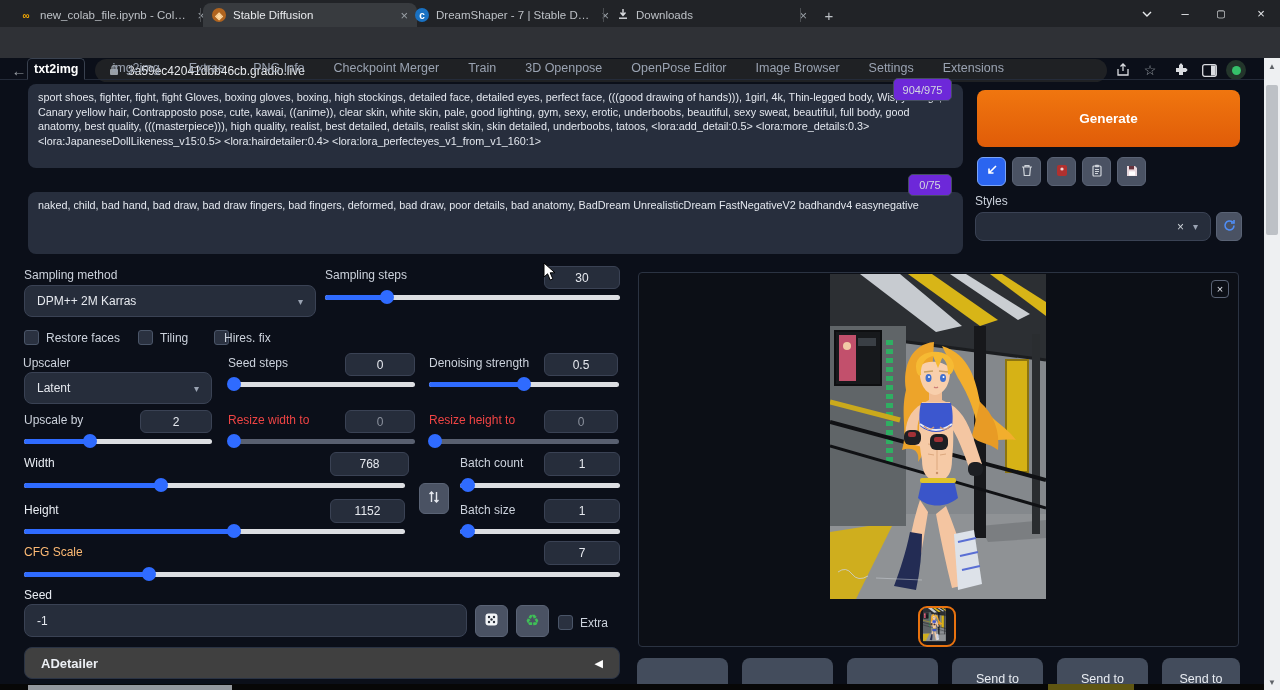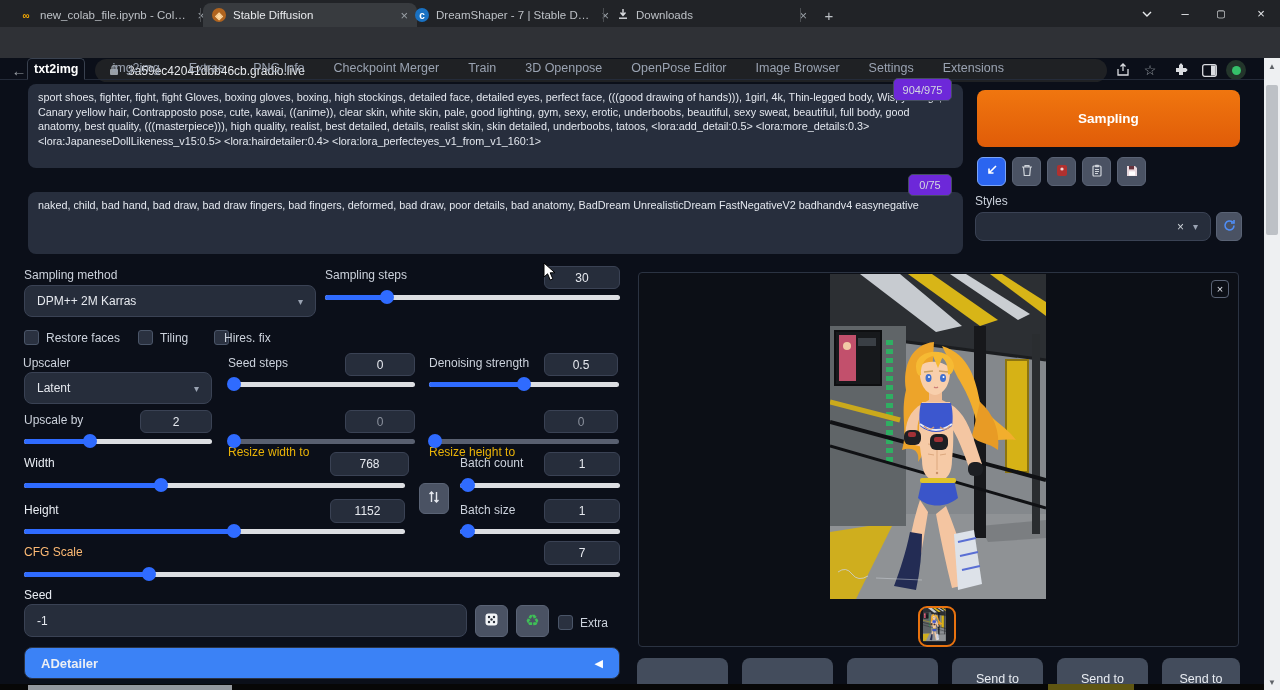--- a/index.html
+++ b/index.html
@@ -26,39 +26,39 @@
            border-bottom:1px solid #242b39;box-sizing:content-box;}
   .ntab{color:#9aa3b2;font-size:12.5px;line-height:21px;padding:0 2px;white-space:nowrap;}
   .ntab.active{color:#fff;font-weight:bold;border:1px solid #39414f;border-bottom:1px solid #0b0f19;
                border-radius:5px 5px 0 0;margin-bottom:-1px;background:#0b0f19;padding:0 6px;}
   
   .prompt{position:absolute;background:#272e3d;border-radius:8px;color:#e3e7ee;font-size:10.8px;line-height:14.7px;
           padding:6px 10px;box-sizing:border-box;overflow:hidden;}
   .counter{position:absolute;background:#6d28d9;border:1px solid #454e60;border-radius:5px;color:#d3d8e0;
            font-size:11px;display:flex;align-items:center;justify-content:center;z-index:4;}
   .lbl{position:absolute;color:#ccd2dc;font-size:12px;white-space:nowrap;}
-  .lbl.dis{color:#eab308;margin-top:32px;}
+  .lbl.dis{color:#ef4444;}
   .numbox{position:absolute;background:#262d3b;border:1px solid #3a4254;border-radius:6px;color:#e6e9ef;
           font-size:12px;display:flex;align-items:center;justify-content:center;box-sizing:border-box;}
   .numbox.dis{color:#8b919d;}
   .ddl{position:absolute;background:#262d3b;border:1px solid #3a4254;border-radius:8px;color:#e6e9ef;font-size:12px;
        display:flex;align-items:center;justify-content:space-between;padding:0 12px;box-sizing:border-box;}
   .caret{color:#9aa3b2;font-size:10px;}
   .slider{position:absolute;height:14px;}
   .slider .track{position:absolute;top:5px;left:0;right:0;height:5px;border-radius:3px;background:#dcdee2;}
   .slider.dis .track{background:#596070;}
   .slider .fill{position:absolute;top:5px;left:0;height:5px;border-radius:3px;background:#2f6bff;}
   .slider .thumb{position:absolute;top:0;width:14px;height:14px;border-radius:50%;background:#2f6bff;margin-left:-7px;}
   .cbx{position:absolute;width:15px;height:15px;background:#2a3140;border:1px solid #4a5568;border-radius:3px;box-sizing:border-box;}
   .toolbtn{position:absolute;background:#4a5263;border:1px solid #5a6375;border-radius:6px;display:flex;
            align-items:center;justify-content:center;box-sizing:border-box;}
   .genbtn{position:absolute;left:977px;top:90px;width:263px;height:57px;border-radius:8px;
           background:linear-gradient(#f0760f,#e05c08);color:#fff;font-size:13.5px;font-weight:bold;
           display:flex;align-items:center;justify-content:center;}
-  .accordion{position:absolute;background:#3b82f6;border:1px solid #2a3344;border-radius:8px;display:flex;
+  .accordion{position:absolute;background:#404040;border:1px solid #2a3344;border-radius:8px;display:flex;
              align-items:center;justify-content:space-between;padding:0 16px;box-sizing:border-box;}
   .gallerybox{position:absolute;left:638px;top:272px;width:601px;height:375px;background:#0c0f16;
               border:1px solid #2b3342;border-radius:4px;box-sizing:border-box;}
   .sendbtn{position:absolute;background:#434c5c;border-radius:8px;color:#e8ecf2;font-size:12.5px;
            text-align:center;padding-top:14px;box-sizing:border-box;height:46px;}
   
   .sb-track{position:absolute;left:1264px;top:58px;width:16px;height:632px;background:#eef0f2;}
   .sb-thumb{position:absolute;left:1266px;top:85px;width:12px;height:150px;background:#bdc1c6;border-radius:2px;}
   .sb-arrow{position:absolute;left:1264px;width:16px;height:16px;color:#5f6368;font-size:8px;display:flex;
             align-items:center;justify-content:center;}
@@ -255,21 +255,21 @@
     <span class="ntab">Settings</span>
     <span class="ntab">Extensions</span>
   </div>
 
   <div class="counter" style="left:893px;top:78px;width:57px;height:21px;">904/975</div>
   <div class="prompt" style="left:28px;top:84px;width:935px;height:84px;">sport shoes, fighter, fight, fight Gloves, boxing gloves, boxing,  high stockings, detailed face, detailed eyes, perfect face, (((good drawing of hands))), 1girl, 4k, Thin-legged body, Wispy bangs, Canary yellow hair, Contrapposto pose, cute, kawai, ((anime)), clear skin, white skin, pale,  good lighting, gym, sexy, erotic, underboobs, beautiful, sexy sweat,  beautiful, full body, good anatomy, best quality, (((masterpiece))), high quality, realist, best detailed, details, realist skin, skin detailed, underboobs, tatoos, &lt;lora:add_detail:0.5&gt; &lt;lora:more_details:0.3&gt; &lt;lora:JapaneseDollLikeness_v15:0.5&gt; &lt;lora:hairdetailer:0.4&gt; &lt;lora:lora_perfecteyes_v1_from_v1_160:1&gt;</div>
 
   <div class="counter" style="left:908px;top:174px;width:42px;height:20px;">0/75</div>
   <div class="prompt" style="left:28px;top:192px;width:935px;height:62px;">naked, child, bad hand, bad draw, bad draw fingers, bad fingers, deformed, bad draw, poor details, bad anatomy, BadDream UnrealisticDream FastNegativeV2 badhandv4 easynegative</div>
 
-  <div class="genbtn">Sampling</div>
+  <div class="genbtn">Generate</div>
 
   <div class="toolbtn" style="left:977px;top:157px;width:29px;height:29px;background:#2b65f0;border-color:#7aa4f8;">
     <span>
       <svg width="13" height="13" viewBox="0 0 13 13">
           <path d="M11 2L4 9M4 4.5V9h4.5" stroke="#fff" stroke-width="1.6" fill="none"></path>
         </svg>
     </span>
   </div>
   <div class="toolbtn" style="left:1012px;top:157px;width:29px;height:29px;">
     <span>

